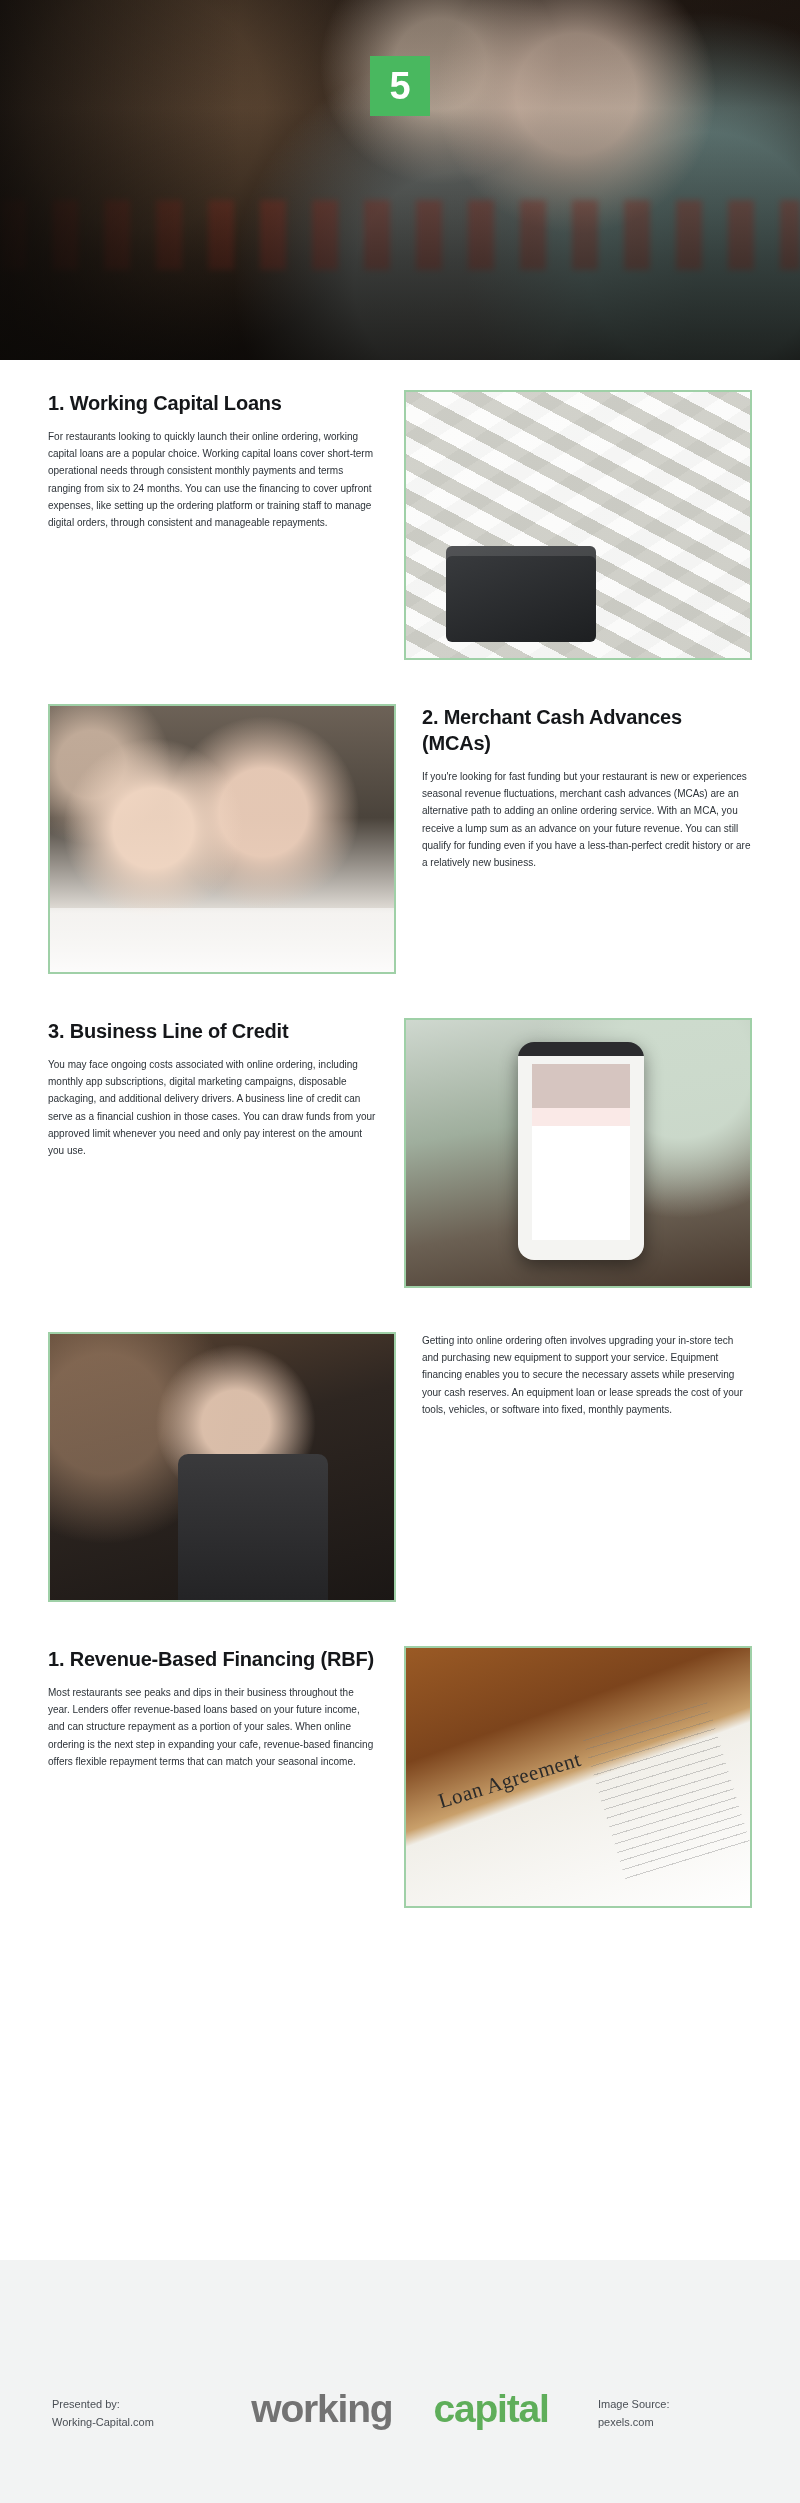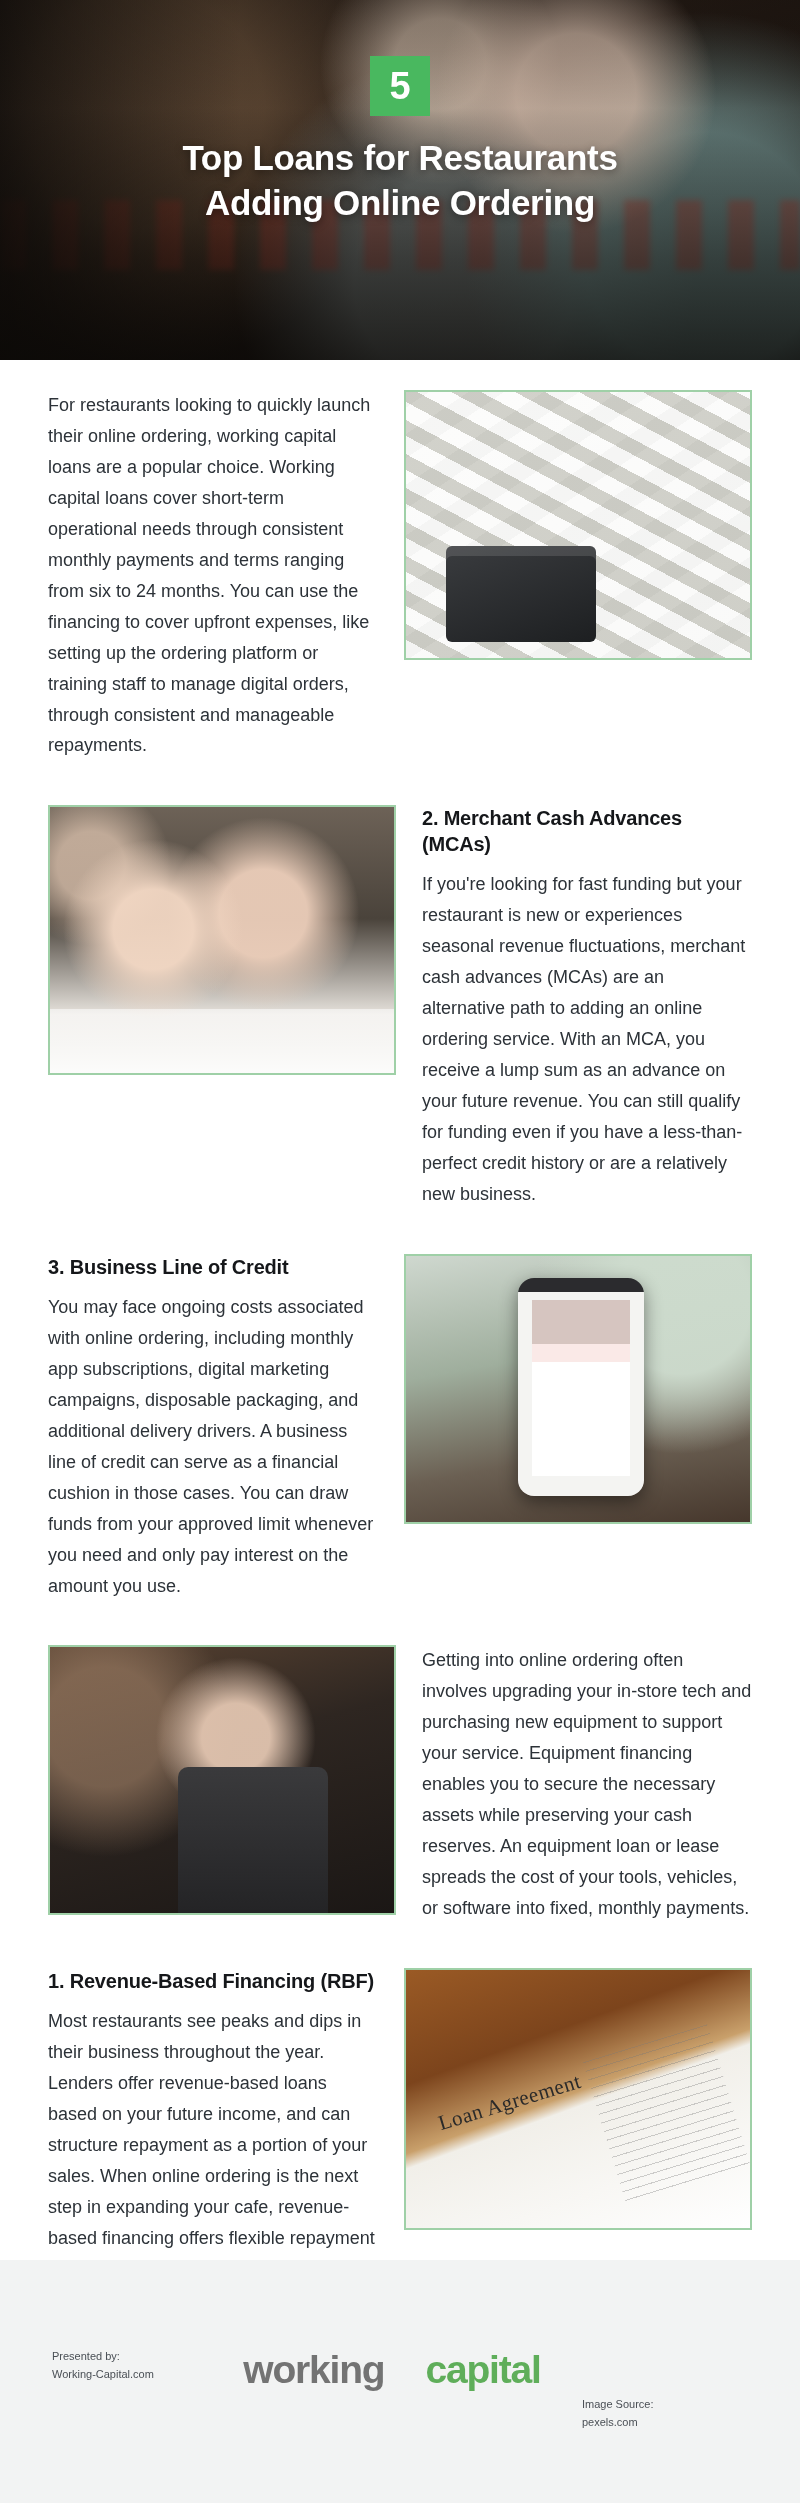--- a/index.html
+++ b/index.html
@@ -97,21 +97,21 @@
   .sec-title {
     color: #15171a;
     font-size: 20px;
     font-weight: bold;
     line-height: 1.3;
     margin-bottom: 12px;
     letter-spacing: -0.2px;
   }
   .sec-body {
     color: #2c3238;
-    font-size: 18px;
+    font-size: 10px;
     line-height: 1.72;
   }
 
   .photo {
     width: 348px;
     height: 270px;
     border: 2px solid #9fd0a7;
     overflow: hidden;
     position: relative;
   }
@@ -204,23 +204,23 @@
   
   .footer-band {
     position: absolute;
     left: 0; bottom: 0;
     width: 800px;
     height: 243px;
     background: #f2f3f3;
   }
   .footer-inner {
     position: absolute;
-    left: 0; right: 16px; top: 88px;
+    left: 0; right: 0; top: 88px;
     display: flex;
-    align-items: flex-start;
+    align-items: flex-end;
     justify-content: space-between;
     padding: 0 52px;
   }
   .footer-side {
     width: 150px;
     color: #4a4f55;
     font-size: 11px;
     line-height: 1.6;
   }
   .footer-side.right { text-align: left; margin-top: 48px; }
@@ -237,31 +237,28 @@
 <body>
 
 <div class="page">
 
   <div class="hero">
     <div class="hero-photo"></div>
     <div class="hero-left-glow"></div>
     <div class="hero-shade"></div>
     <div class="hero-content">
       <div class="hero-badge">5</div>
-      <div class="hero-title">
-        <div>Top Loans for Restaurants</div>
-        <div>Adding Online Ordering</div>
-      </div>
     </div>
   </div>
 
   <div class="body-wrap">
 
     <div class="section">
       <div class="col-text">
+        <div class="sec-title">1. Working Capital Loans</div>
         <div class="sec-body">For restaurants looking to quickly launch their online ordering, working capital loans are a popular choice. Working capital loans cover short-term operational needs through consistent monthly payments and terms ranging from six to 24 months. You can use the financing to cover upfront expenses, like setting up the ordering platform or training staff to manage digital orders, through consistent and manageable repayments.</div>
       </div>
       <div class="col-img">
         <div class="photo ph-money"></div>
       </div>
     </div>
 
     <div class="section reverse">
       <div class="col-text">
         <div class="sec-title">2. Merchant Cash Advances (MCAs)</div>

